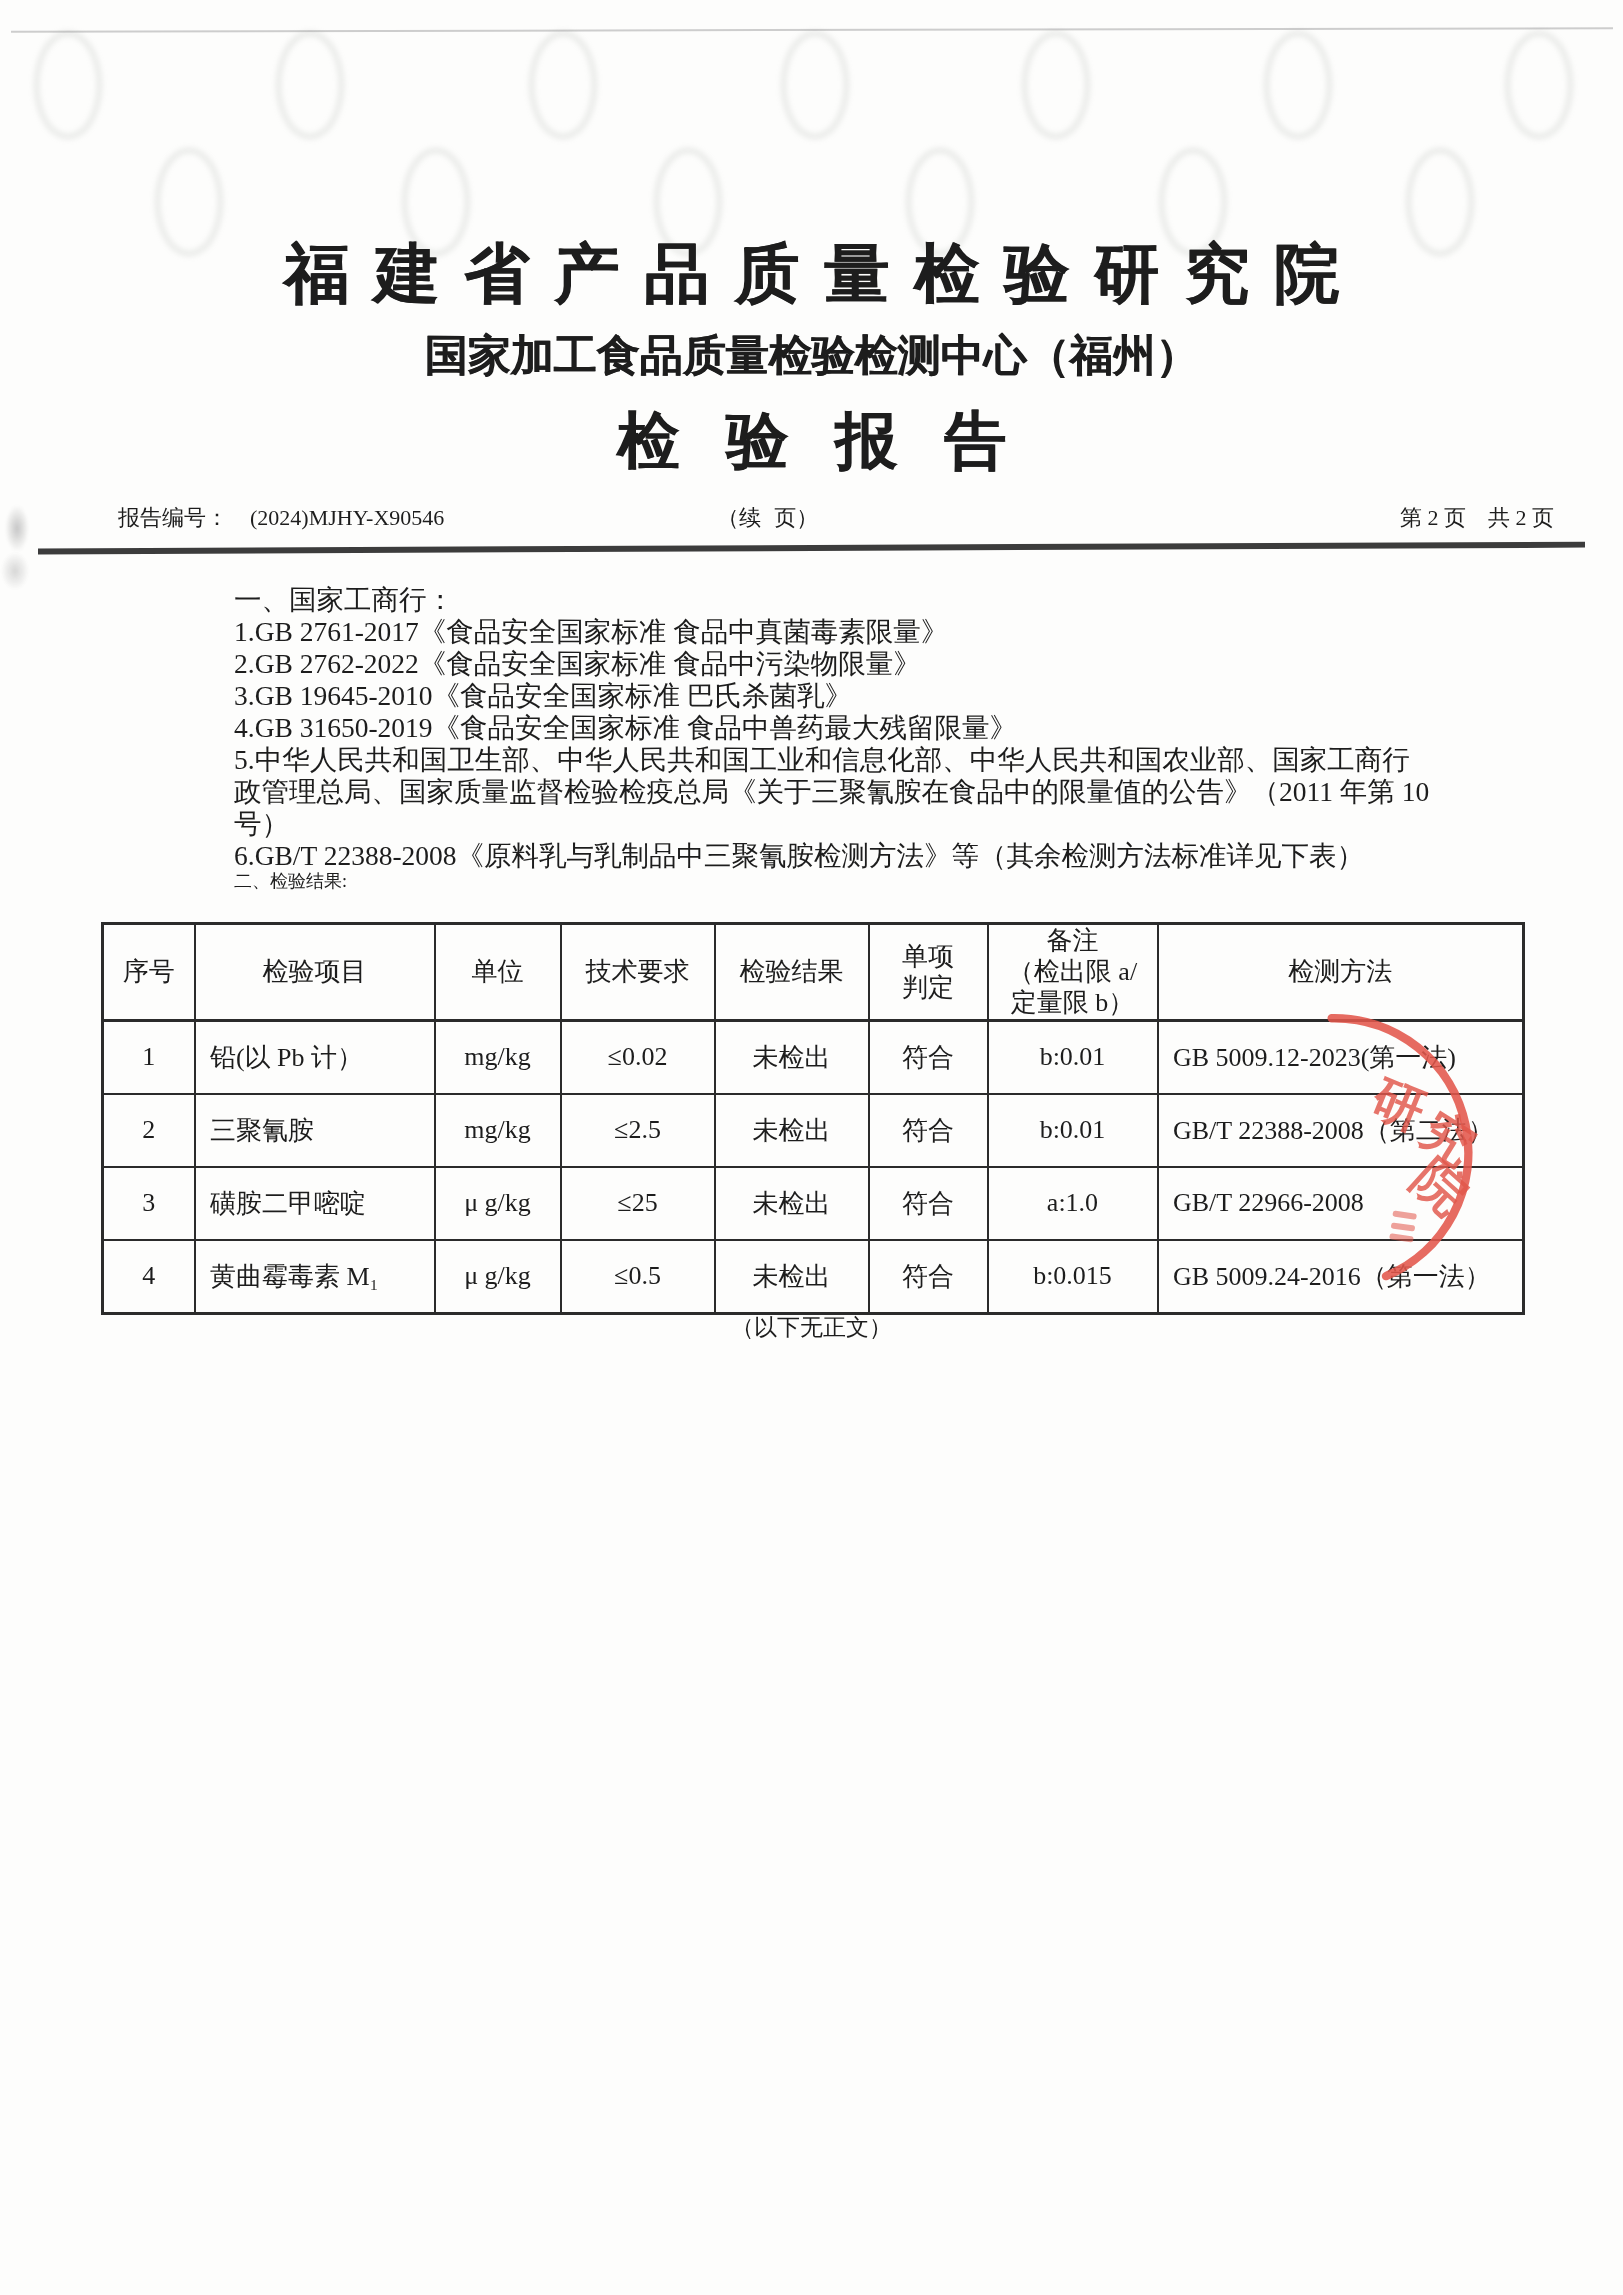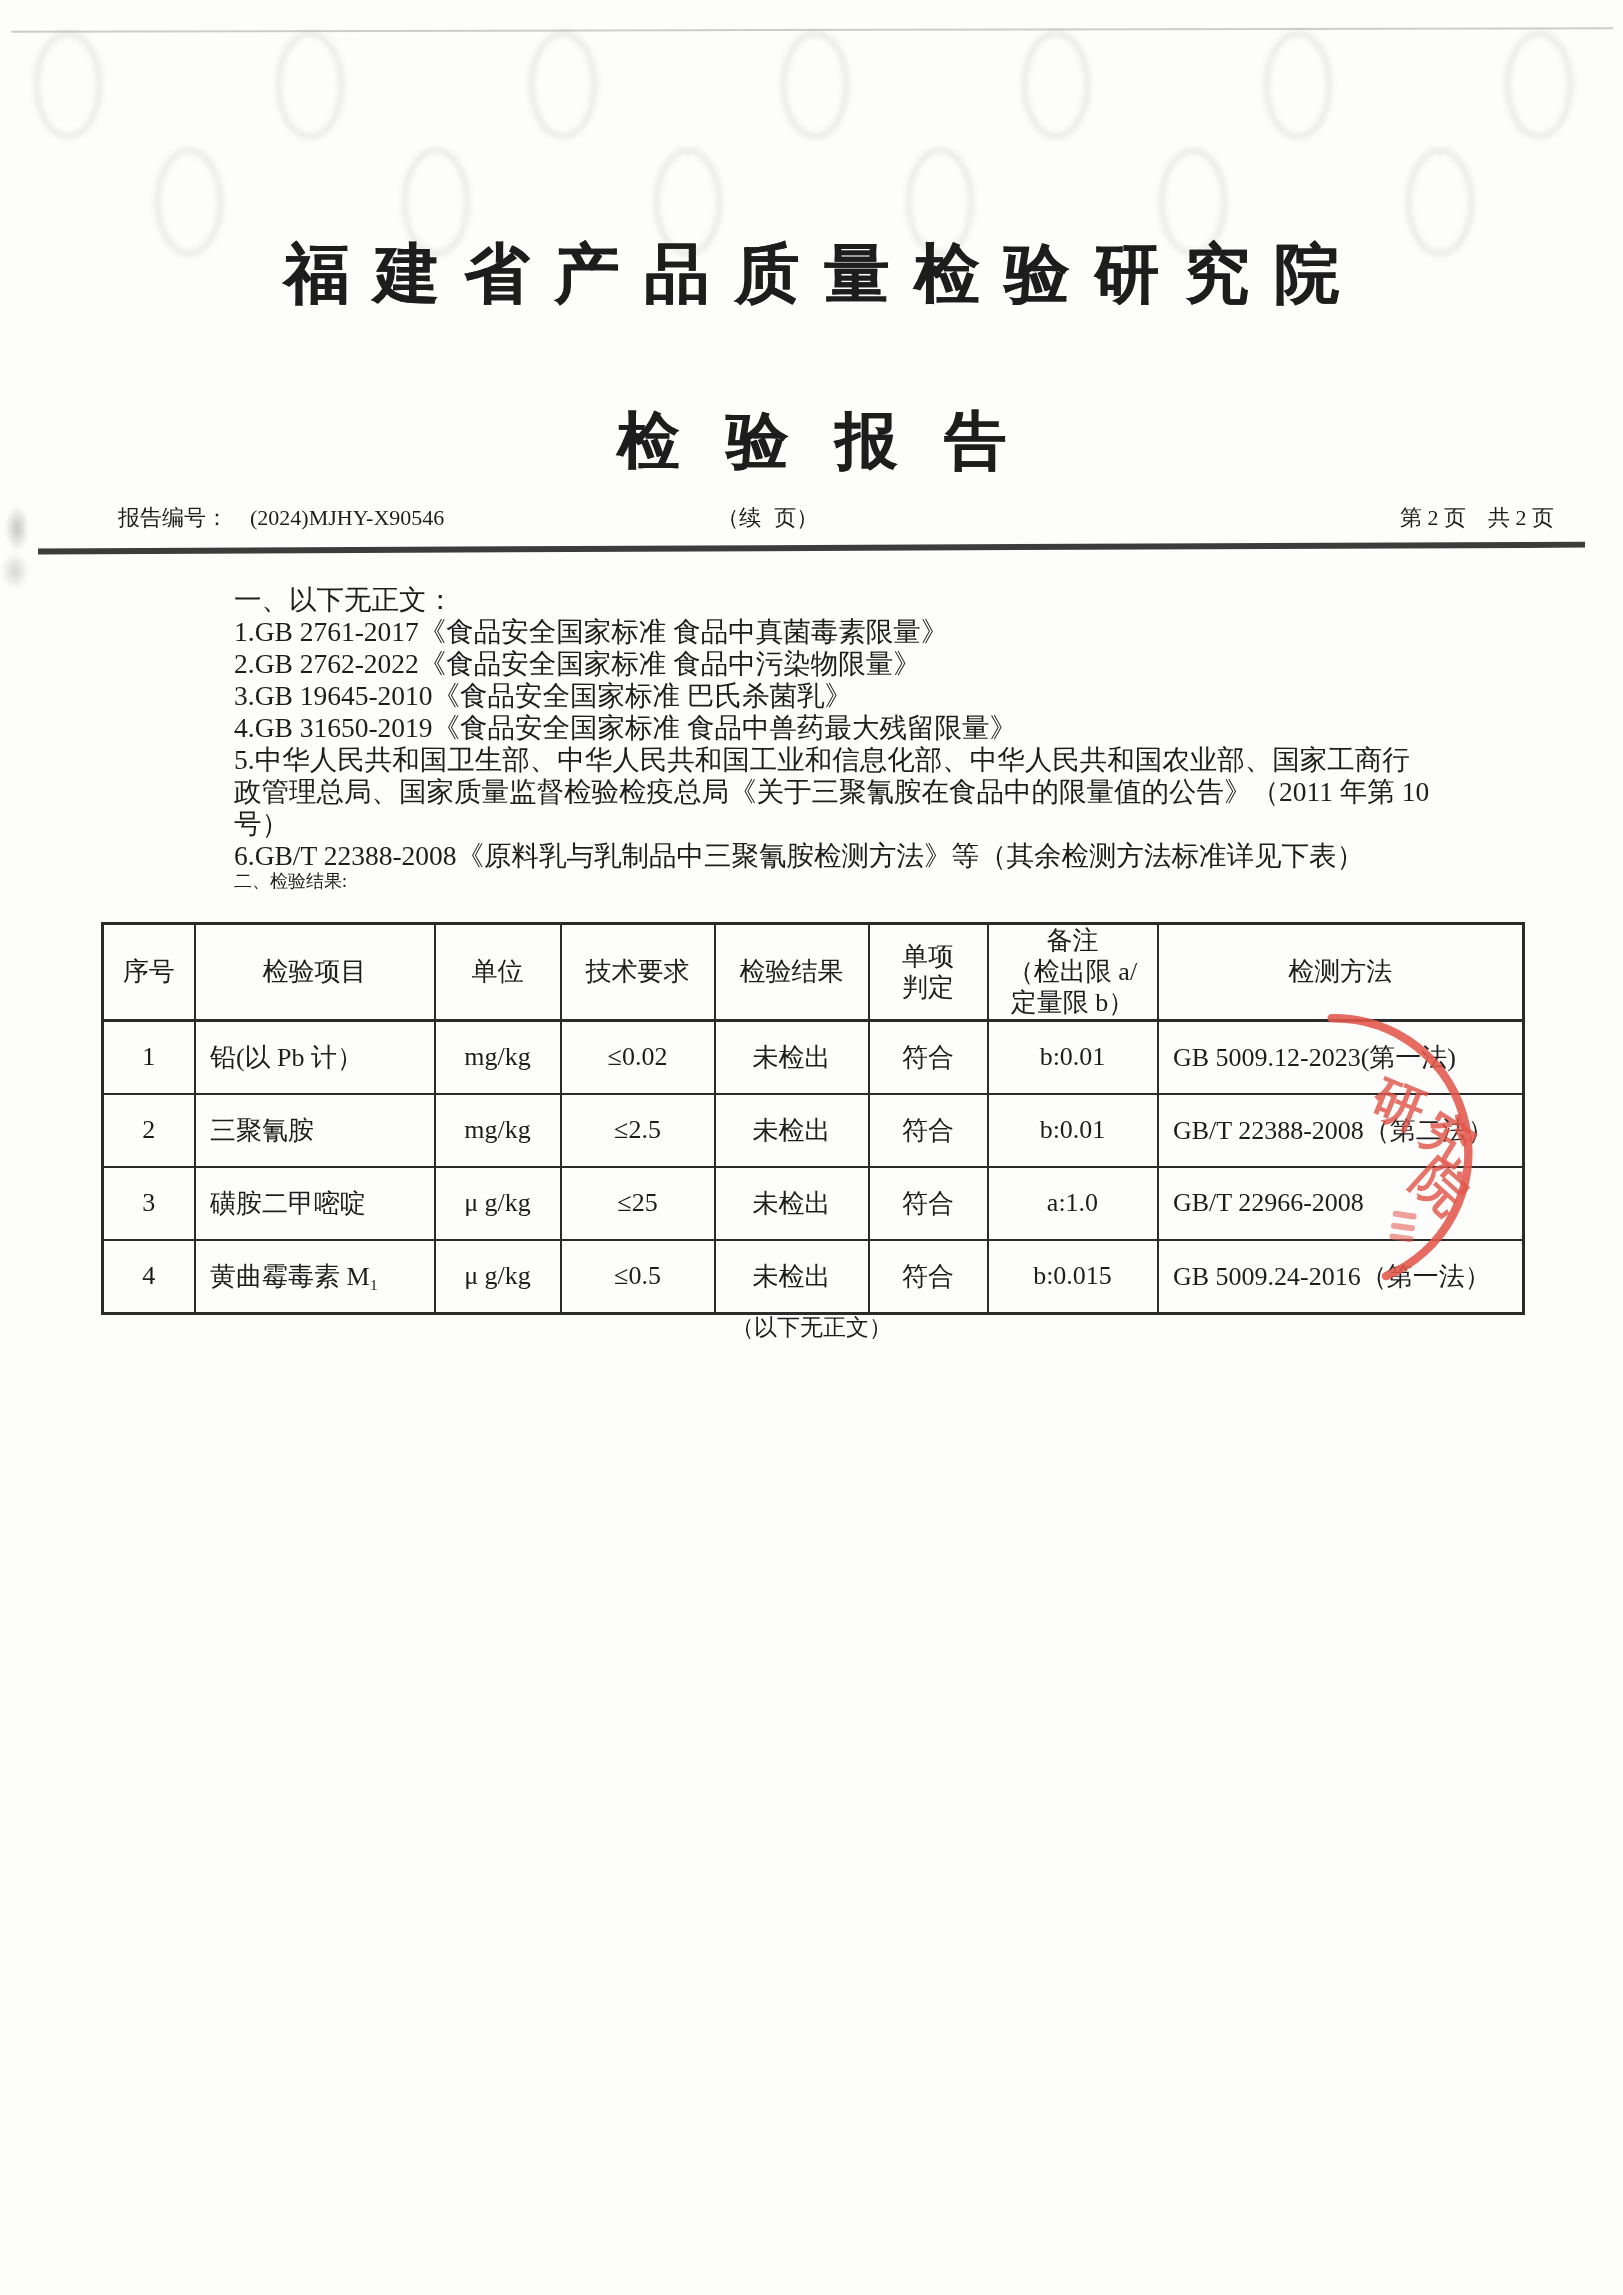--- a/index.html
+++ b/index.html
@@ -73,33 +73,34 @@
   <div class="wm" style="left:154px;top:147px;"></div>
   <div class="wm" style="left:401px;top:147px;"></div>
   <div class="wm" style="left:653px;top:147px;"></div>
   <div class="wm" style="left:905px;top:147px;"></div>
   <div class="wm" style="left:1158px;top:147px;"></div>
   <div class="wm" style="left:1405px;top:147px;"></div>
   <div class="smudge a"></div>
   <div class="smudge b"></div>
 
   <div class="t-center title1"><span>福建省产品质量检验研究院</span></div>
+  <div class="t-center title2"><span>国家加工食品质量检验检测中心（福州）</span></div>
   <div class="t-center title3"><span>检验报告</span></div>
 
   <div class="meta">
     <div class="left">
       <span>报告编号：</span><span class="val">(2024)MJHY-X90546</span>
     </div>
     <div class="cont">（续 页）</div>
     <div class="pageinfo">第 2 页　共 2 页</div>
   </div>
   <div class="rule"></div>
 
   <div class="basis">
-    <div>一、以下无正文：</div>
+    <div>一、国家工商行：</div>
     <div>1.GB 2761-2017《食品安全国家标准 食品中真菌毒素限量》</div>
     <div>2.GB 2762-2022《食品安全国家标准 食品中污染物限量》</div>
     <div>3.GB 19645-2010《食品安全国家标准 巴氏杀菌乳》</div>
     <div>4.GB 31650-2019《食品安全国家标准 食品中兽药最大残留限量》</div>
     <div>5.中华人民共和国卫生部、中华人民共和国工业和信息化部、中华人民共和国农业部、国家工商行</div>
     <div>政管理总局、国家质量监督检验检疫总局《关于三聚氰胺在食品中的限量值的公告》（2011 年第 10</div>
     <div>号）</div>
     <div>6.GB/T 22388-2008《原料乳与乳制品中三聚氰胺检测方法》等（其余检测方法标准详见下表）</div>
   </div>
 

